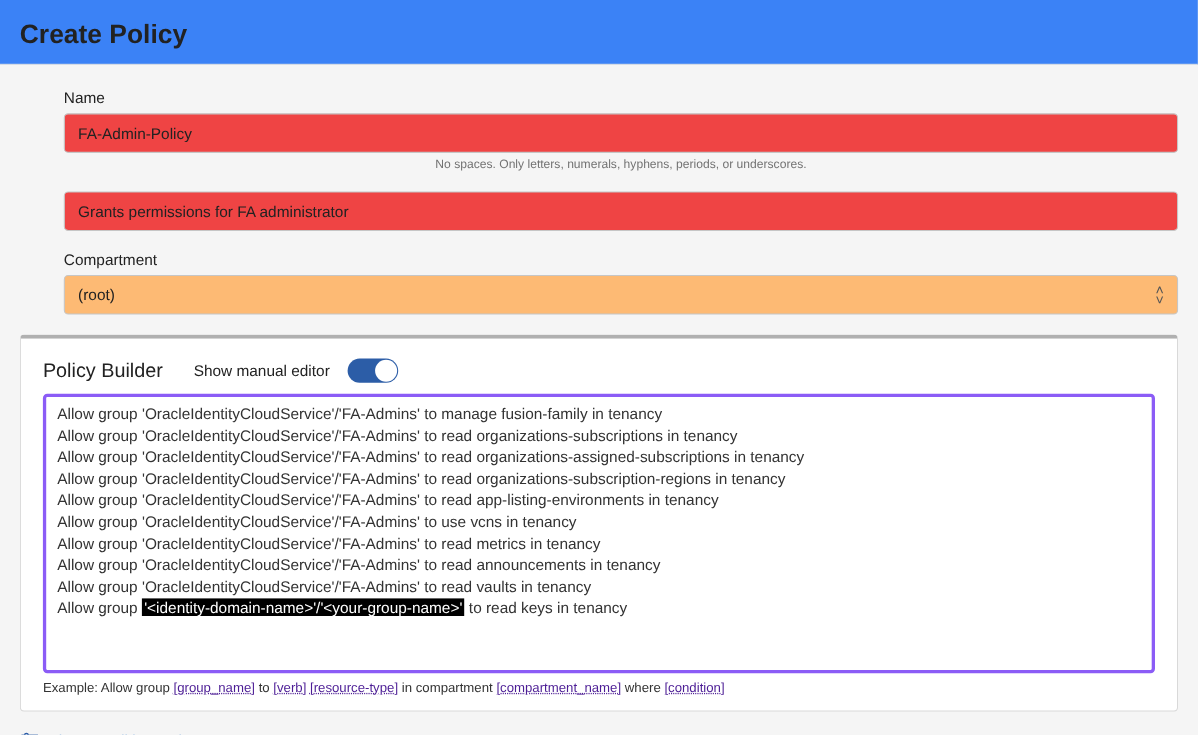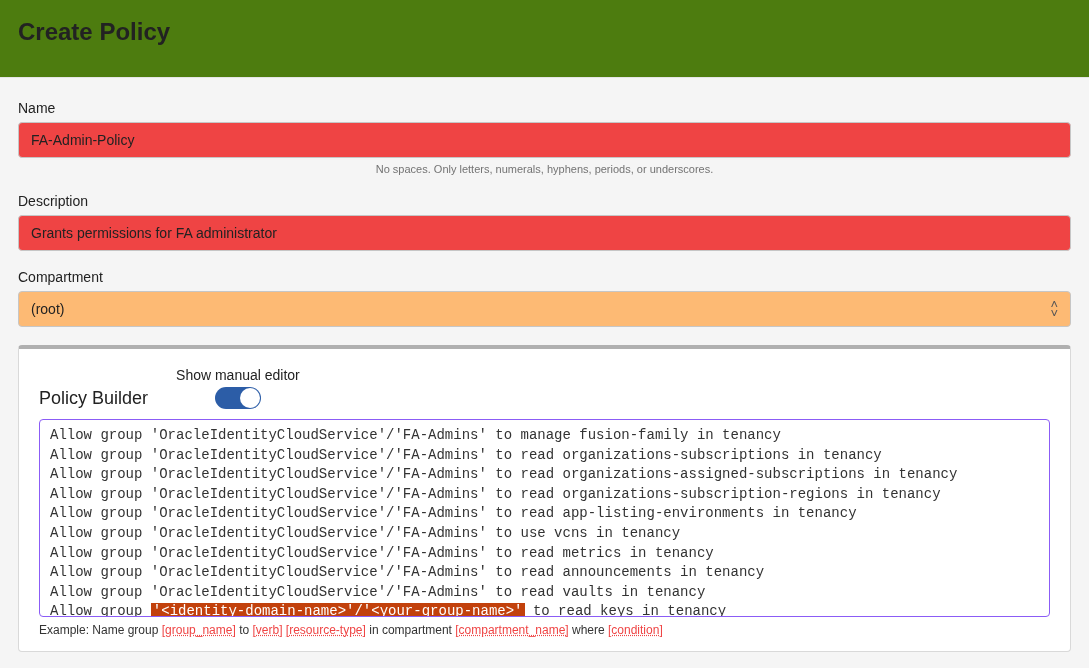--- a/index.html
+++ b/index.html
@@ -5,33 +5,33 @@
     * { box-sizing: border-box; margin: 0; padding: 0; }
     body {
       font-family: -apple-system, BlinkMacSystemFont, "Segoe UI", Helvetica, Arial, sans-serif;
       background: #f5f5f5;
       color: #1b1b1b;
       width: 1089px;
       height: 668px;
       overflow: hidden;
     }
     .header {
-      background: #4d7c0f;
-      padding: 18px 18px 31px 18px;
+      background: #3b82f6;
+      padding: 18px 18px 12px 18px;
       border-bottom: 1px solid #e5e5e5;
     }
     .header h1 {
       font-size: 24px;
       font-weight: 600;
       color: #222;
     }
     .form-area {
       padding: 22px 18px 0 18px;
     }
-    .field-group { margin-bottom: 18px; }
+    .field-group { margin-bottom: 18px; margin-left: 40px; }
     .field-label {
       font-size: 14px;
       color: #222;
       margin-bottom: 6px;
     }
     .text-input {
       width: 100%;
       padding: 9px 12px;
       font-size: 14px;
       border: 1px solid #c6c6c6;
@@ -85,22 +85,21 @@
       margin-bottom: 10px;
     }
     .policy-title {
       font-size: 18px;
       font-weight: 500;
       color: #222;
     }
     .toggle-section {
       display: flex;
       align-items: center;
-      gap: 4px;
-      flex-direction: column;
+      gap: 16px;
     }
     .toggle-label {
       font-size: 14px;
       color: #222;
     }
     .toggle {
       width: 46px;
       height: 22px;
       background: #2c5da7;
       border-radius: 11px;
@@ -110,50 +109,49 @@
     .toggle-knob {
       position: absolute;
       right: 1px;
       top: 1px;
       width: 20px;
       height: 20px;
       background: #ffffff;
       border-radius: 50%;
     }
     .editor-box {
-      border: 1px solid #8b5cf6;
-      border-radius: 4px;
-      height: 198px;
+      border: 3px solid #8b5cf6;
+      border-radius: 4px;
+      height: 254px;
       overflow: hidden;
       position: relative;
       display: flex;
       flex-direction: column;
-      font-family: Liberation Mono, monospace;
     }
     .editor-content {
       flex: 1;
       overflow-y: scroll;
       padding: 6px 10px;
       font-size: 14px;
       line-height: 1.4;
       color: #333;
     }
     .stmt { white-space: nowrap; }
     .hl {
-      background: #c2410c;
+      background: #000000;
       color: #ffffff;
       padding: 0 2px;
     }
     .editor-example {
       font-size: 12px;
       color: #333;
       margin-top: 6px;
     }
     .ex-link {
-      color: #ef4444;
+      color: #4c1d95;
       text-decoration: underline dotted;
       cursor: pointer;
     }
 
     .advanced-row {
       display: flex;
       align-items: center;
       gap: 8px;
       padding: 18px 18px;
     }
@@ -183,21 +181,20 @@
 
 <div class="form-area">
 
   <div class="field-group">
     <div class="field-label">Name</div>
     <input class="text-input" type="text" value="FA-Admin-Policy" style="">
     <div class="hint">No spaces. Only letters, numerals, hyphens, periods, or underscores.</div>
   </div>
 
   <div class="field-group">
-    <div class="field-label">Description</div>
     <input class="text-input" type="text" value="Grants permissions for FA administrator" style="">
   </div>
 
   <div class="field-group">
     <div class="field-label">Compartment</div>
     <div class="select-wrap">
       <div class="select-value">(root)</div>
       <div class="select-caret"></div>
     </div>
   </div>
@@ -224,21 +221,21 @@
         <div class="stmt">Allow group 'OracleIdentityCloudService'/'FA-Admins' to read app-listing-environments in tenancy</div>
         <div class="stmt">Allow group 'OracleIdentityCloudService'/'FA-Admins' to use vcns in tenancy</div>
         <div class="stmt">Allow group 'OracleIdentityCloudService'/'FA-Admins' to read metrics in tenancy</div>
         <div class="stmt">Allow group 'OracleIdentityCloudService'/'FA-Admins' to read announcements in tenancy</div>
         <div class="stmt">Allow group 'OracleIdentityCloudService'/'FA-Admins' to read vaults in tenancy</div>
         <div class="stmt"><span>Allow group </span><span class="hl">'&lt;identity-domain-name&gt;'/'&lt;your-group-name&gt;'</span><span> to read keys in tenancy</span></div>
       </div>
   </div>
 
   <div class="editor-example">
-    <span>Example: Name group </span><span class="ex-link">[group_name]</span><span> to </span><span class="ex-link">[verb]</span><span> </span><span class="ex-link">[resource-type]</span><span> in compartment </span><span class="ex-link">[compartment_name]</span><span> where </span><span class="ex-link">[condition]</span>
+    <span>Example: Allow group </span><span class="ex-link">[group_name]</span><span> to </span><span class="ex-link">[verb]</span><span> </span><span class="ex-link">[resource-type]</span><span> in compartment </span><span class="ex-link">[compartment_name]</span><span> where </span><span class="ex-link">[condition]</span>
   </div>
 </div>
 
 <div class="advanced-row">
   <svg class="filter-icon" viewBox="0 0 24 20" fill="none" stroke="#2c5da7" stroke-width="1.8">
     <line x1="2" y1="4" x2="22" y2="4"></line>
     <circle cx="8" cy="4" r="2.2" fill="#fff"></circle>
     <line x1="2" y1="10" x2="22" y2="10"></line>
     <circle cx="16" cy="10" r="2.2" fill="#fff"></circle>
     <line x1="2" y1="16" x2="22" y2="16"></line>

